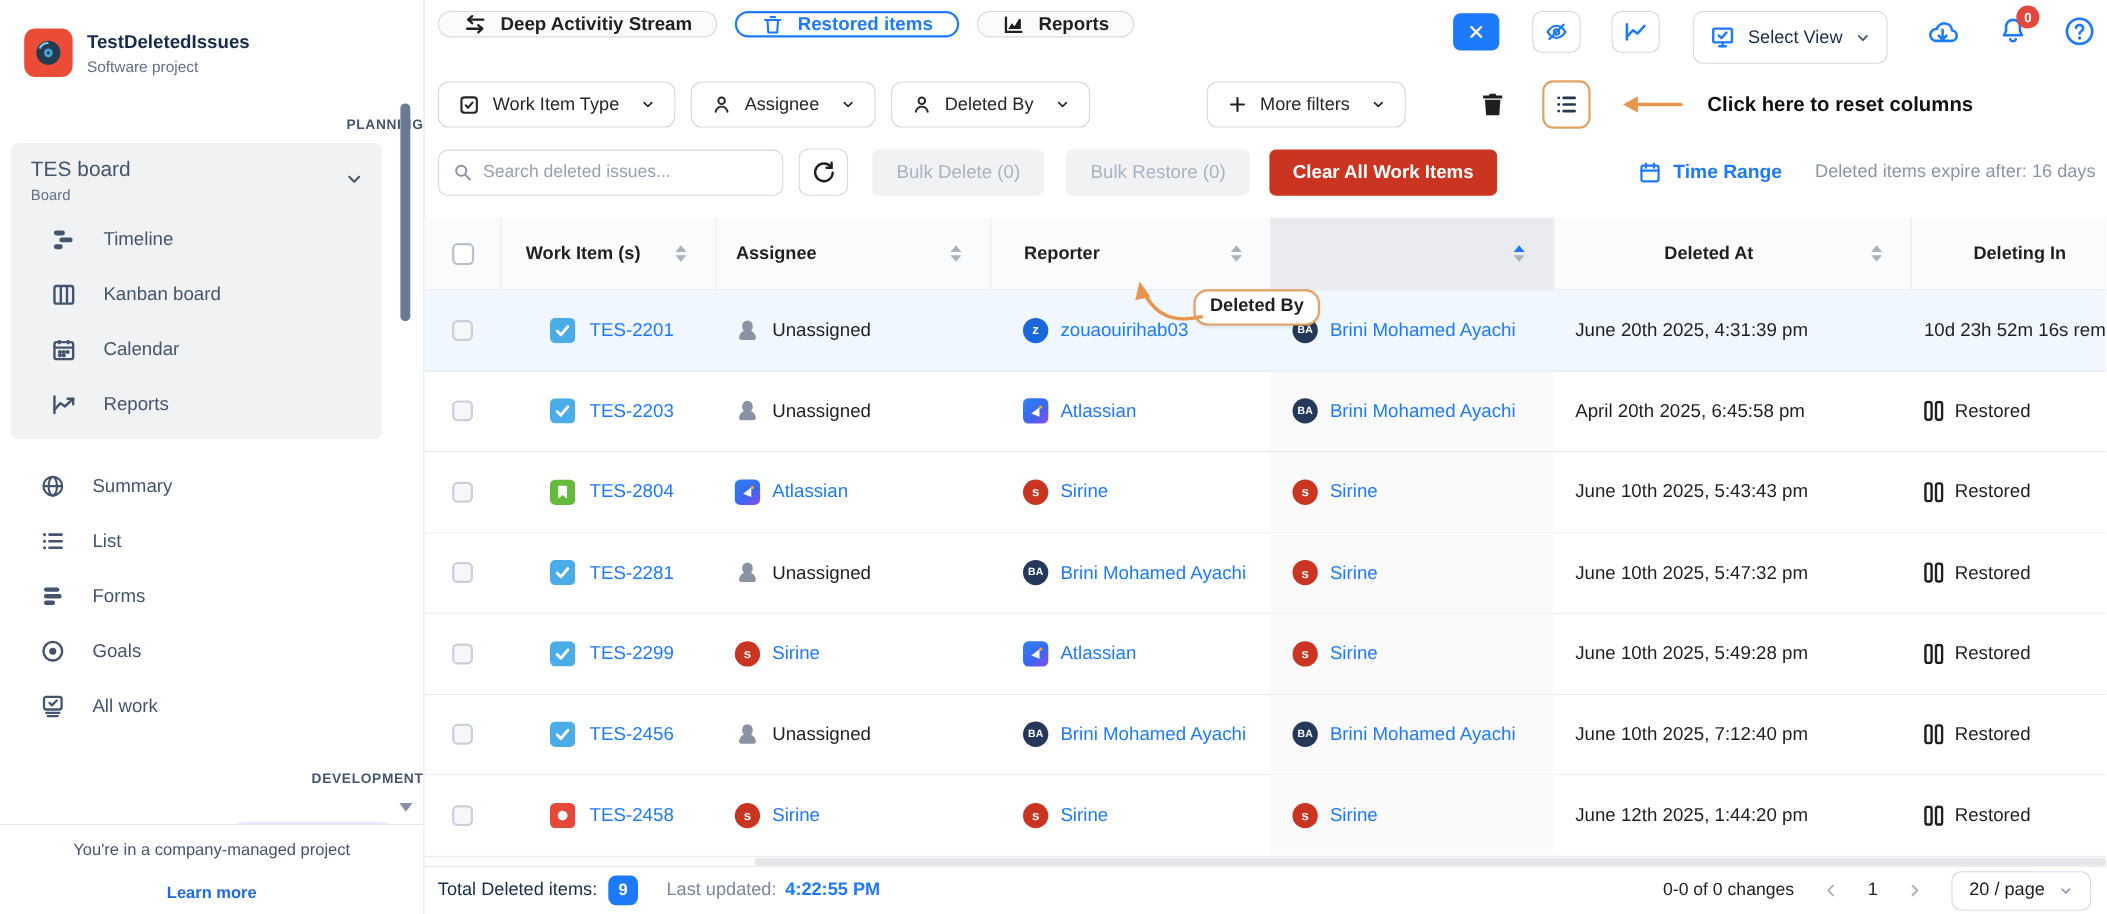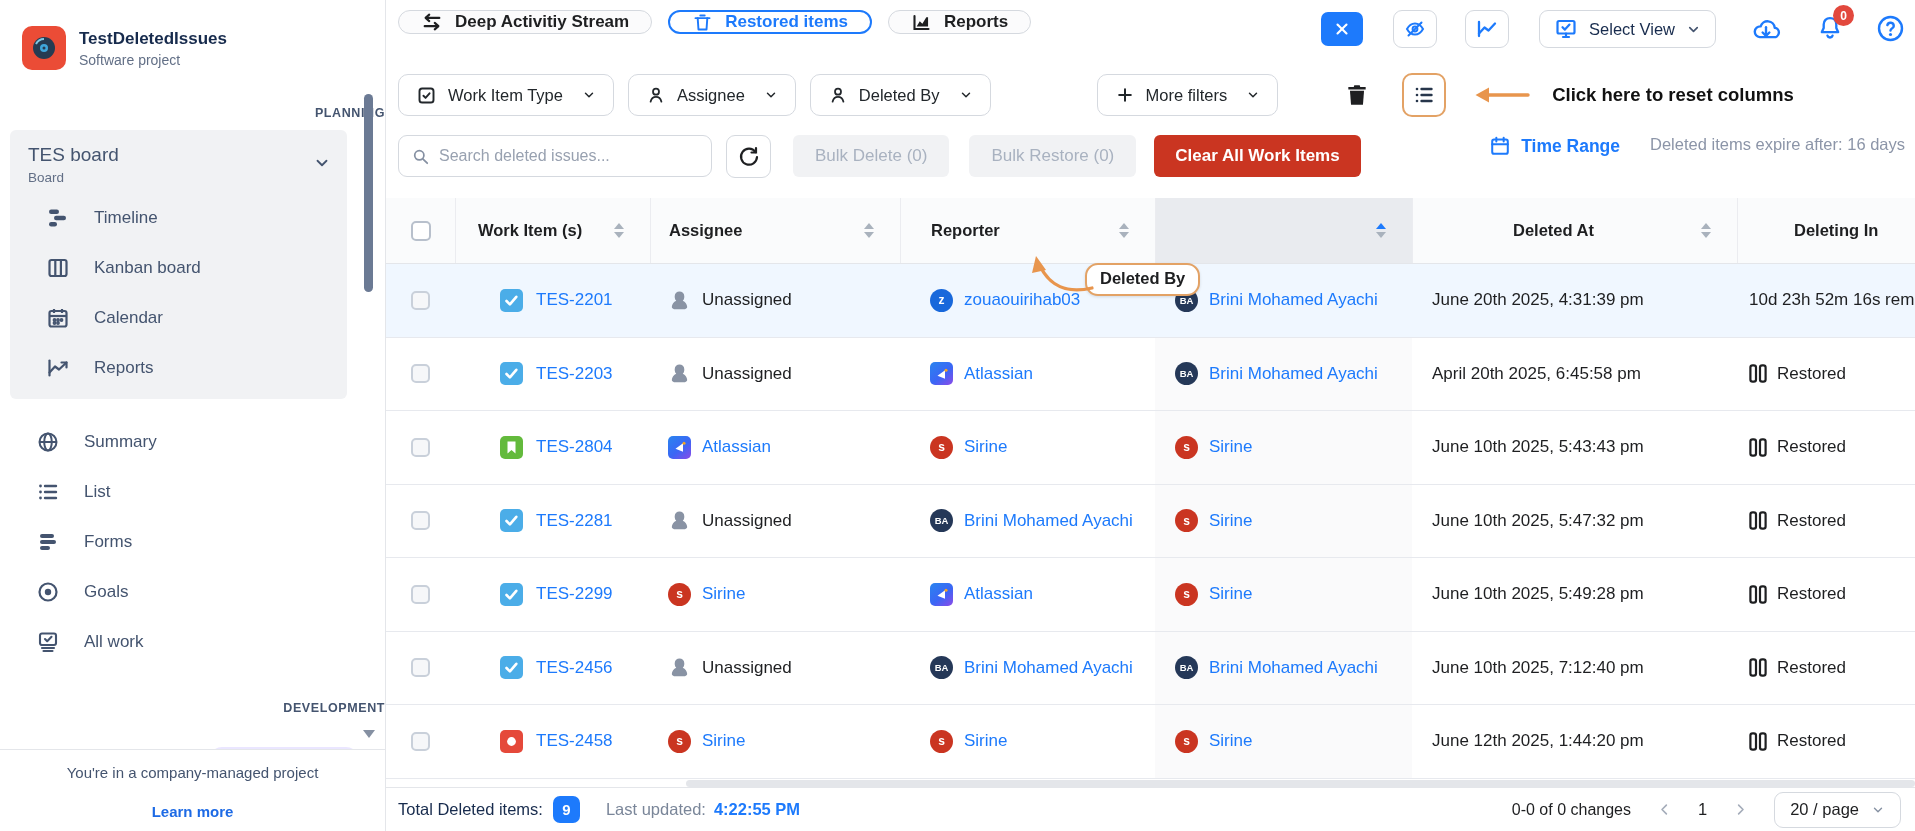--- a/index.html
+++ b/index.html
@@ -31,30 +31,30 @@
 
   
   .main { flex:1; position:relative; display:flex; flex-direction:column; }
   .rowband { display:flex; align-items:flex-start; padding-left:12px; }
   .tabs-row { height:58px; padding-top:10px; gap:16px; }
   .tab { height:24px; border-radius:21px; border:1px solid #D5D9DF; background:#FBFBFC; display:flex; align-items:center; gap:12px; padding:4px 22px; font-weight:bold; font-size:17px; color:#1E1F21; cursor:pointer; }
   .tab.active { border:2px solid #1D7AFC; color:#1D7AFC; background:#fff; }
   .spacer { flex:1; }
   .sq-btn { width:44px; height:38px; border:1px solid #D5D9DF; border-radius:9px; background:#fff; display:grid; place-items:center; cursor:pointer; }
   .x-btn { width:42px; height:34px; border-radius:7px; background:#1D7AFC; display:grid; place-items:center; cursor:pointer; margin-top:2px; }
-  .select-view { height:38px; border:1px solid #D5D9DF; border-radius:9px; background:#fff; display:flex; align-items:center; gap:11px; padding:0 14px; font-size:16.5px; color:#172B4D; cursor:pointer; }
+  .select-view { height:48px; border:1px solid #D5D9DF; border-radius:9px; background:#fff; display:flex; align-items:center; gap:11px; padding:0 14px; font-size:16.5px; color:#172B4D; cursor:pointer; }
   .plain-icon { display:grid; place-items:center; cursor:pointer; position:relative; margin-top:4px; }
   .badge { position:absolute; top:-9px; right:-10px; min-width:21px; height:21px; border-radius:11px; background:#E2483D; color:#fff; font-size:12px; font-weight:bold; display:grid; place-items:center; padding:0 5px; }
 
   .filters-row { height:58px; padding-top:16px; gap:14px; align-items:center; }
   .pill { height:42px; border:1px solid #D5D9DF; border-radius:10px; background:#fff; display:flex; align-items:center; gap:11px; padding:0 17px; font-size:16.5px; color:#22272B; cursor:pointer; }
   .cols-btn { width:44px; height:44px; border:2.5px solid #E3A265; border-radius:10px; background:#fff; display:grid; place-items:center; cursor:pointer; }
   .reset-text { font-weight:bold; font-size:18.5px; color:#111; white-space:nowrap; }
 
-  .toolbar-row { height:62px; padding-top:19px; gap:14px; }
+  .toolbar-row { height:62px; padding-top:19px; gap:14px; align-items:center; }
   .search { width:314px; height:42px; border:1px solid #D5D9DF; border-radius:9px; display:flex; align-items:center; gap:9px; padding:0 12px; background:#fff; }
   .search input { border:none; outline:none; flex:1; font-size:16px; color:#44546F; font-family:inherit; background:transparent; }
   .search input::placeholder { color:#98A1B0; }
   .refresh-btn { width:45px; height:43px; border:1px solid #D5D9DF; border-radius:9px; background:#fff; display:grid; place-items:center; cursor:pointer; }
   .btn-dis { height:42px; background:#F1F2F4; color:#A9B2C0; border:none; border-radius:6px; font-size:17px; padding:0 22px; font-family:inherit; }
   .btn-danger { height:42px; background:#CA3521; color:#fff; font-weight:bold; border:none; border-radius:6px; font-size:17px; padding:0 21px; font-family:inherit; cursor:pointer; }
   .time-range { display:flex; align-items:center; gap:10px; color:#1D7AFC; font-weight:bold; font-size:17.5px; cursor:pointer; }
   .expire { color:#8C95A8; font-size:16.5px; margin:0 10px 0 16px; white-space:nowrap; }
 
   

